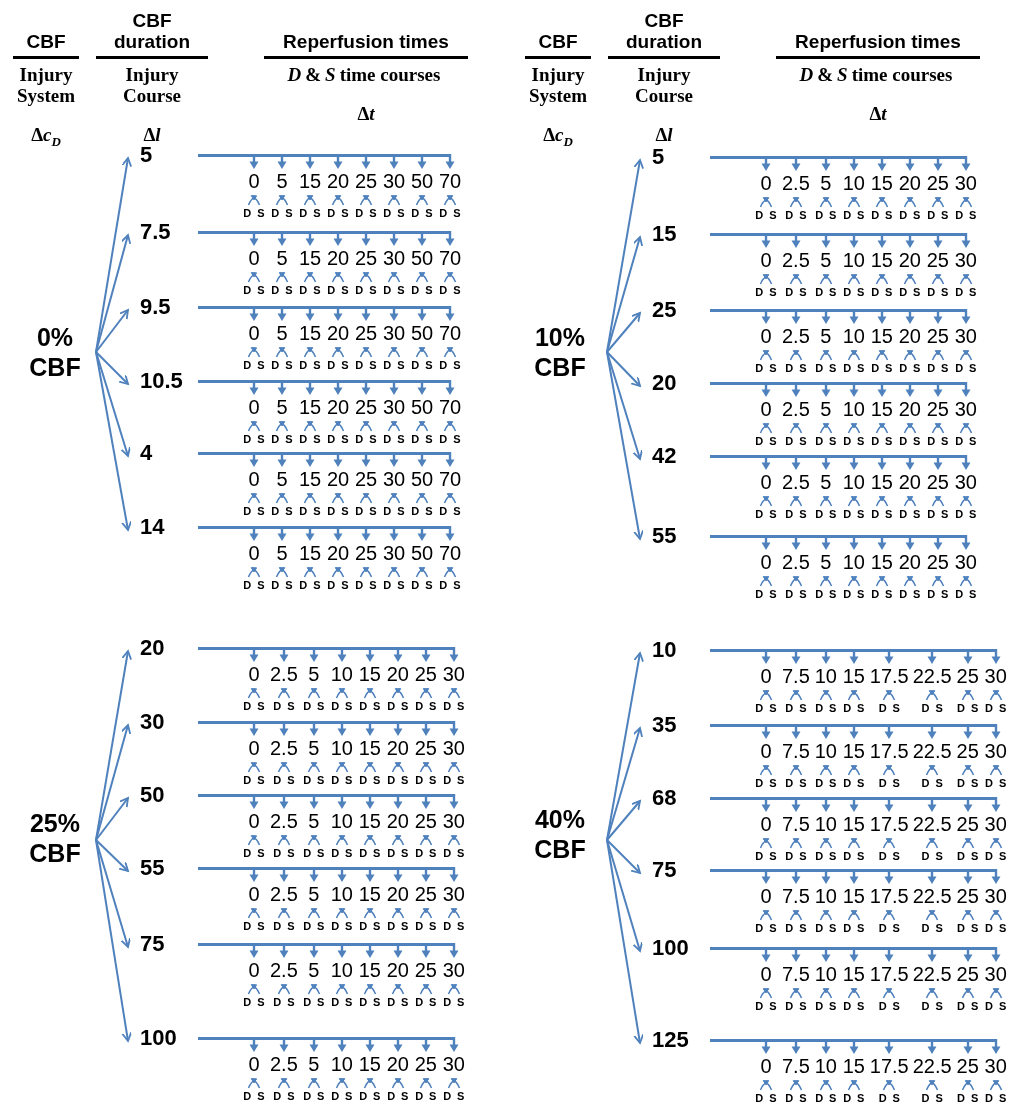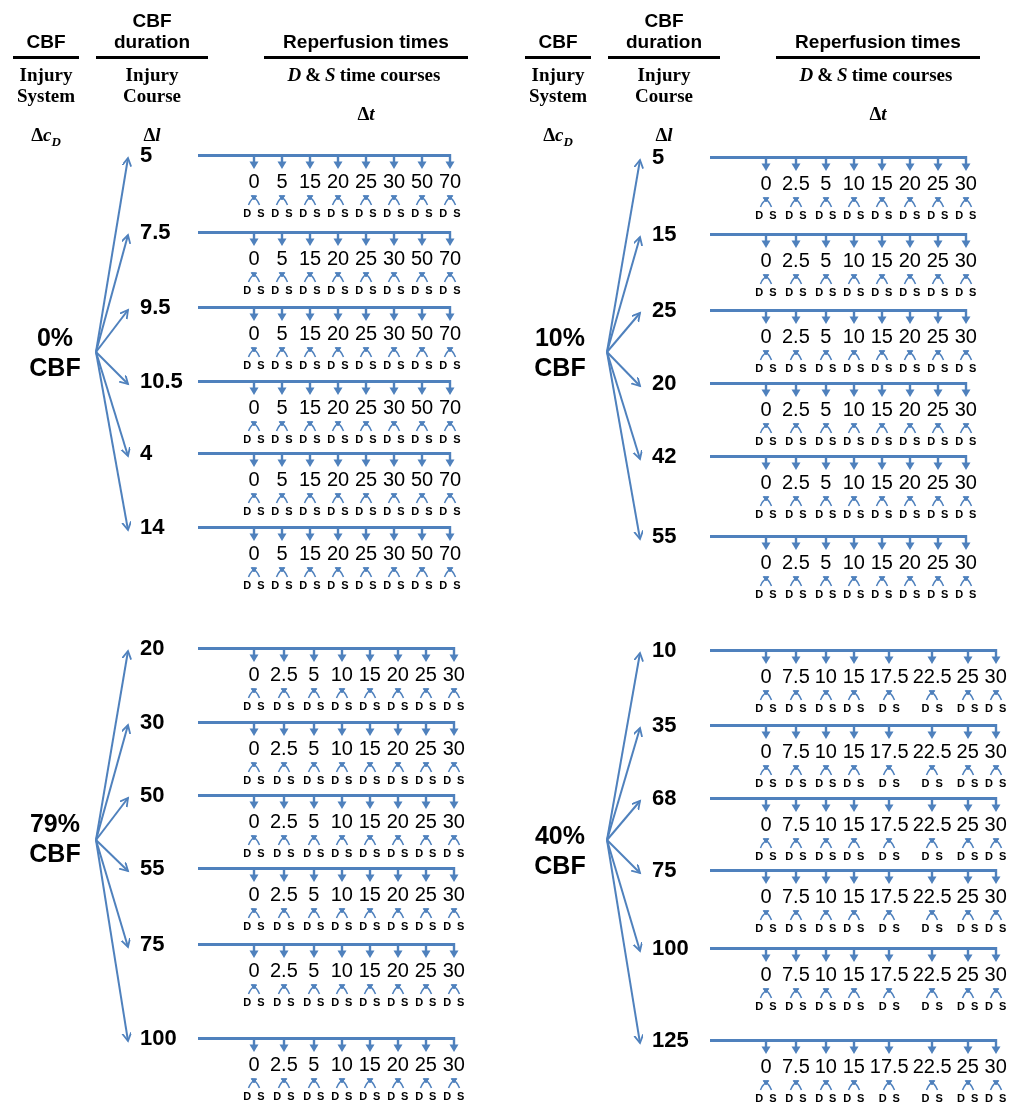--- a/index.html
+++ b/index.html
@@ -1698,21 +1698,21 @@
       <span>S</span>
     </div>
   </div>
           </div>
     </div>
   </div>
     </div>
     <div class="quad" style="left: 0px; top: 600px; height: 512px;">
 
     <div class="cbf-label" style="left: 9px; top: 208px;">
-      <div>79%</div>
+      <div>25%</div>
       <div>CBF</div>
     </div>
     <svg class="fan" width="512" height="600" viewBox="0 0 512 600">
         <line x1="96" y1="240" x2="128" y2="51" marker-end="url(#fan-head)"></line>
         <line x1="96" y1="240" x2="128" y2="125" marker-end="url(#fan-head)"></line>
         <line x1="96" y1="240" x2="128" y2="198" marker-end="url(#fan-head)"></line>
         <line x1="96" y1="240" x2="128" y2="271" marker-end="url(#fan-head)"></line>
         <line x1="96" y1="240" x2="128" y2="347" marker-end="url(#fan-head)"></line>
         <line x1="96" y1="240" x2="128" y2="441" marker-end="url(#fan-head)"></line>
       </svg>
@@ -2480,21 +2480,21 @@
       <span>D</span>
       <span>S</span>
     </div>
   </div>
           </div>
     </div>
   </div>
     </div>
     <div class="quad" style="left: 512px; top: 600px; height: 512px;">
 
-    <div class="cbf-label" style="left: 2px; top: 220px;">
+    <div class="cbf-label" style="left: 2px; top: 204px;">
       <div>40%</div>
       <div>CBF</div>
     </div>
     <svg class="fan" width="512" height="600" viewBox="0 0 512 600">
         <line x1="95" y1="240" x2="128" y2="53" marker-end="url(#fan-head)"></line>
         <line x1="95" y1="240" x2="128" y2="128" marker-end="url(#fan-head)"></line>
         <line x1="95" y1="240" x2="128" y2="201" marker-end="url(#fan-head)"></line>
         <line x1="95" y1="240" x2="128" y2="273" marker-end="url(#fan-head)"></line>
         <line x1="95" y1="240" x2="128" y2="351" marker-end="url(#fan-head)"></line>
         <line x1="95" y1="240" x2="128" y2="443" marker-end="url(#fan-head)"></line>

